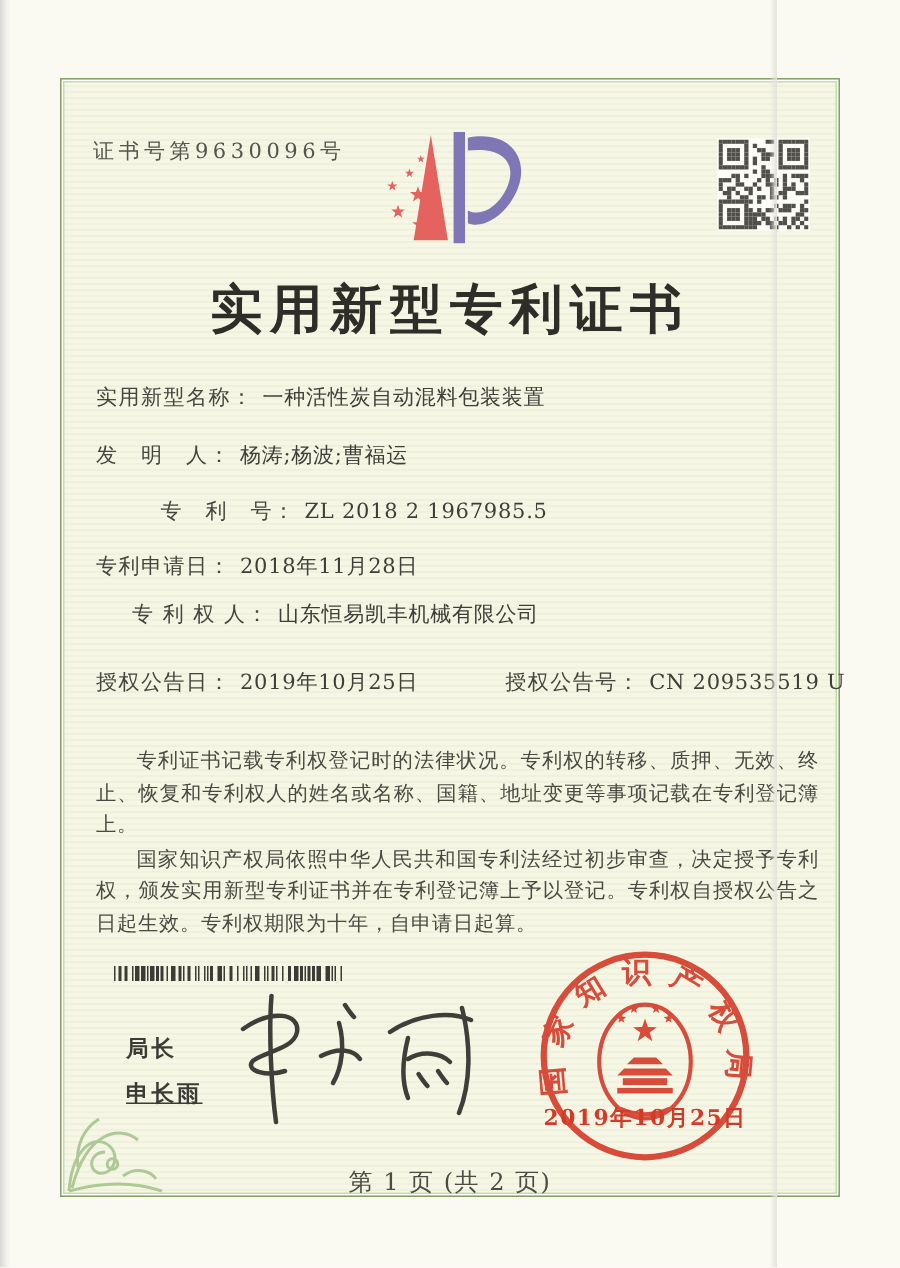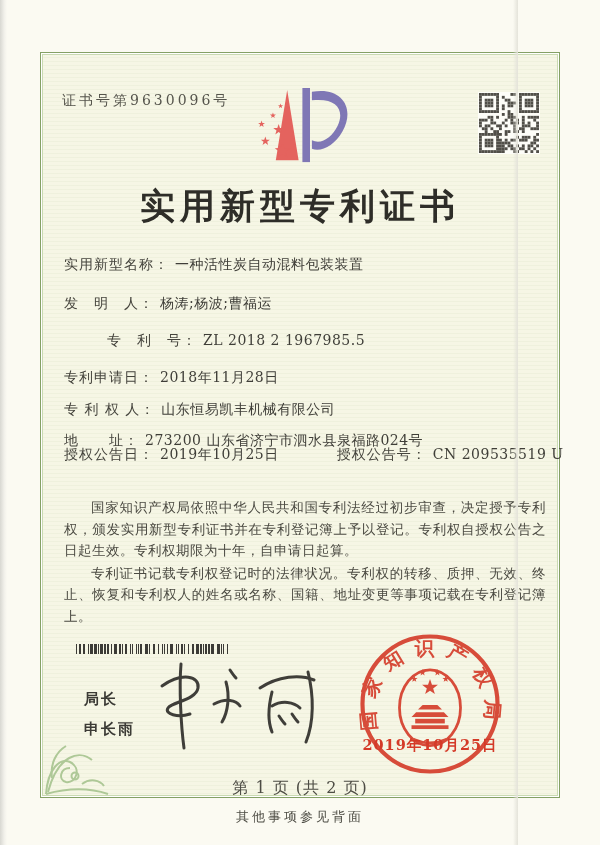--- a/index.html
+++ b/index.html
@@ -304,33 +304,30 @@
   </div>
   <div class="abs row" style="top:295px;">
     <span class="lbl">发　明　人：</span><span class="val">杨涛;杨波;曹福运</span>
   </div>
   <div class="abs row" style="top:332px;margin-left:43px;">
     <span class="lbl">专　利　号：</span><span class="val">ZL 2018 2 1967985.5</span>
   </div>
   <div class="abs row" style="top:369px;">
     <span class="lbl">专利申请日：</span><span class="val">2018年11月28日</span>
   </div>
-  <div class="abs row" style="top:401px;">
+  <div class="abs row" style="top:401px;margin-left:24px;">
     <span class="lbl">专 利 权 人：</span><span class="val">山东恒易凯丰机械有限公司</span>
-  </div>
-  <div class="abs row" style="top:432px;">
-    <span class="lbl">地　　址：</span><span class="val">273200 山东省济宁市泗水县泉福路024号</span>
   </div>
   <div class="abs row row2pair" style="top:446px;">
     <span class="pair1"><span class="lbl">授权公告日：</span><span class="val">2019年10月25日</span></span><span class="pair2"><span class="lbl">授权公告号：</span><span class="val">CN 209535519 U</span></span>
   </div>
 
   <div class="abs bodytext">
+    <p>专利证书记载专利权登记时的法律状况。专利权的转移、质押、无效、终止、恢复和专利权人的姓名或名称、国籍、地址变更等事项记载在专利登记簿上。</p>
     <p>国家知识产权局依照中华人民共和国专利法经过初步审查，决定授予专利权，颁发实用新型专利证书并在专利登记簿上予以登记。专利权自授权公告之日起生效。专利权期限为十年，自申请日起算。</p>
-    <p>专利证书记载专利权登记时的法律状况。专利权的转移、质押、无效、终止、恢复和专利权人的姓名或名称、国籍、地址变更等事项记载在专利登记簿上。</p>
   </div>
 
   <div class="abs" style="left:76px;top:644px;">
     <svg id="bar-svg" width="152" height="10" viewBox="0 0 152 10">
         <rect x="0" y="0" width="1" height="10" fill="#3c3b36"></rect>
         <rect x="3" y="0" width="2" height="10" fill="#3c3b36"></rect>
         <rect x="7" y="0" width="2" height="10" fill="#3c3b36"></rect>
         <rect x="12" y="0" width="1" height="10" fill="#3c3b36"></rect>
         <rect x="14" y="0" width="3" height="10" fill="#3c3b36"></rect>
         <rect x="18" y="0" width="3" height="10" fill="#3c3b36"></rect>
@@ -369,21 +366,21 @@
         <rect x="132" y="0" width="2" height="10" fill="#3c3b36"></rect>
         <rect x="135" y="0" width="3" height="10" fill="#3c3b36"></rect>
         <rect x="141" y="0" width="3" height="10" fill="#3c3b36"></rect>
         <rect x="145" y="0" width="1" height="10" fill="#3c3b36"></rect>
         <rect x="147" y="0" width="1" height="10" fill="#3c3b36"></rect>
         <rect x="151" y="0" width="3" height="10" fill="#3c3b36"></rect>
       </svg>
   </div>
 
   <div class="abs signer" style="top:690px;">局长</div>
-  <div class="abs signer" style="top:720px;">申长雨</div>
+  <div class="abs signer" style="top:720px;text-decoration:underline;">申长雨</div>
 
   <div class="abs" style="left:148px;top:658px;">
     <svg width="180" height="95" viewBox="0 0 180 95" fill="none" stroke="var(--sig-ink)" stroke-width="3" stroke-linecap="round">
       <path d="M14,28 C34,14 52,18 50,30 C48,42 24,44 20,50 C16,56 30,60 42,56"></path>
       <path d="M33,6 C31,30 33,68 36,90"></path>
       <path d="M78,24 C82,38 80,54 74,64"></path>
       <path d="M66,46 C78,40 88,42 92,48"></path>
       <path d="M82,12 C84,15 86,18 88,20"></path>
       <path d="M112,30 C130,18 152,16 166,22"></path>
       <path d="M160,14 C166,38 166,64 158,84"></path>
@@ -423,14 +420,13 @@
       <path d="M4,96 C6,70 18,60 28,64 C40,70 34,86 24,84 C16,82 18,70 28,70"></path>
       <path d="M6,94 C16,56 38,52 50,62"></path>
       <path d="M4,96 C26,90 48,90 66,96"></path>
       <path d="M10,80 C8,66 14,54 24,48"></path>
       <circle cx="33" cy="78" r="3.5"></circle>
       <path d="M40,86 C48,80 58,82 62,88"></path>
     </svg>
   </div>
 
   <div class="abs page-num">第 1 页 (共 2 页)</div>
-  <div class="abs back-note">其他事项参见背面</div>
 </div>
 
 </body></html>

